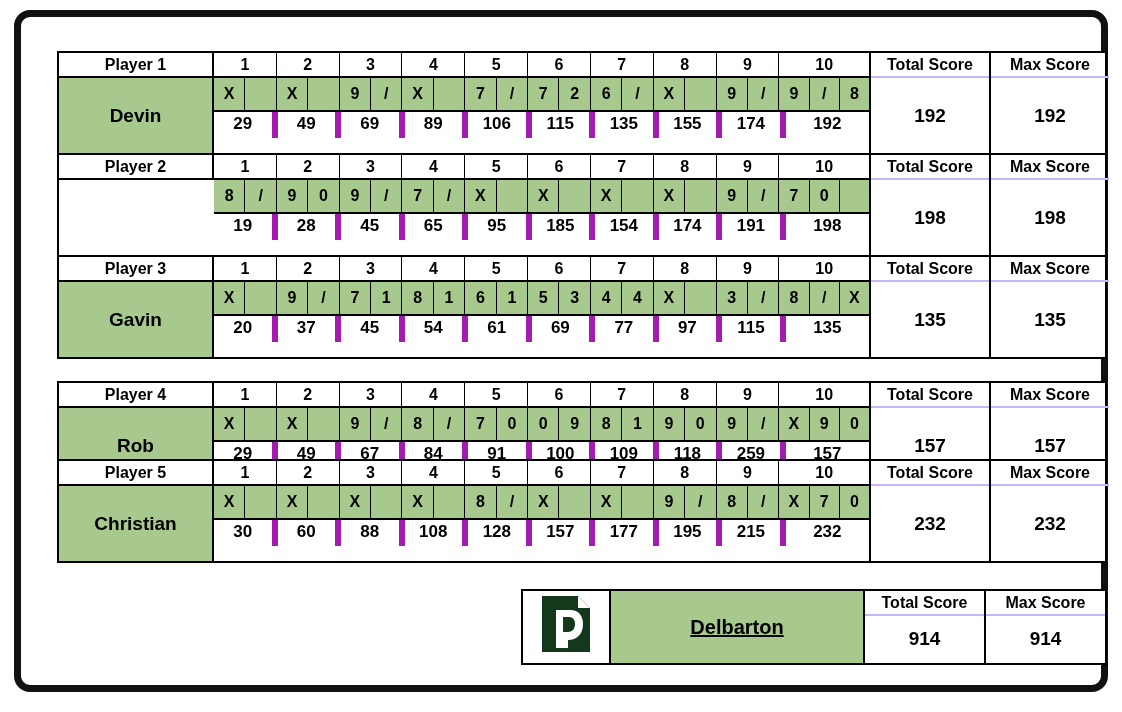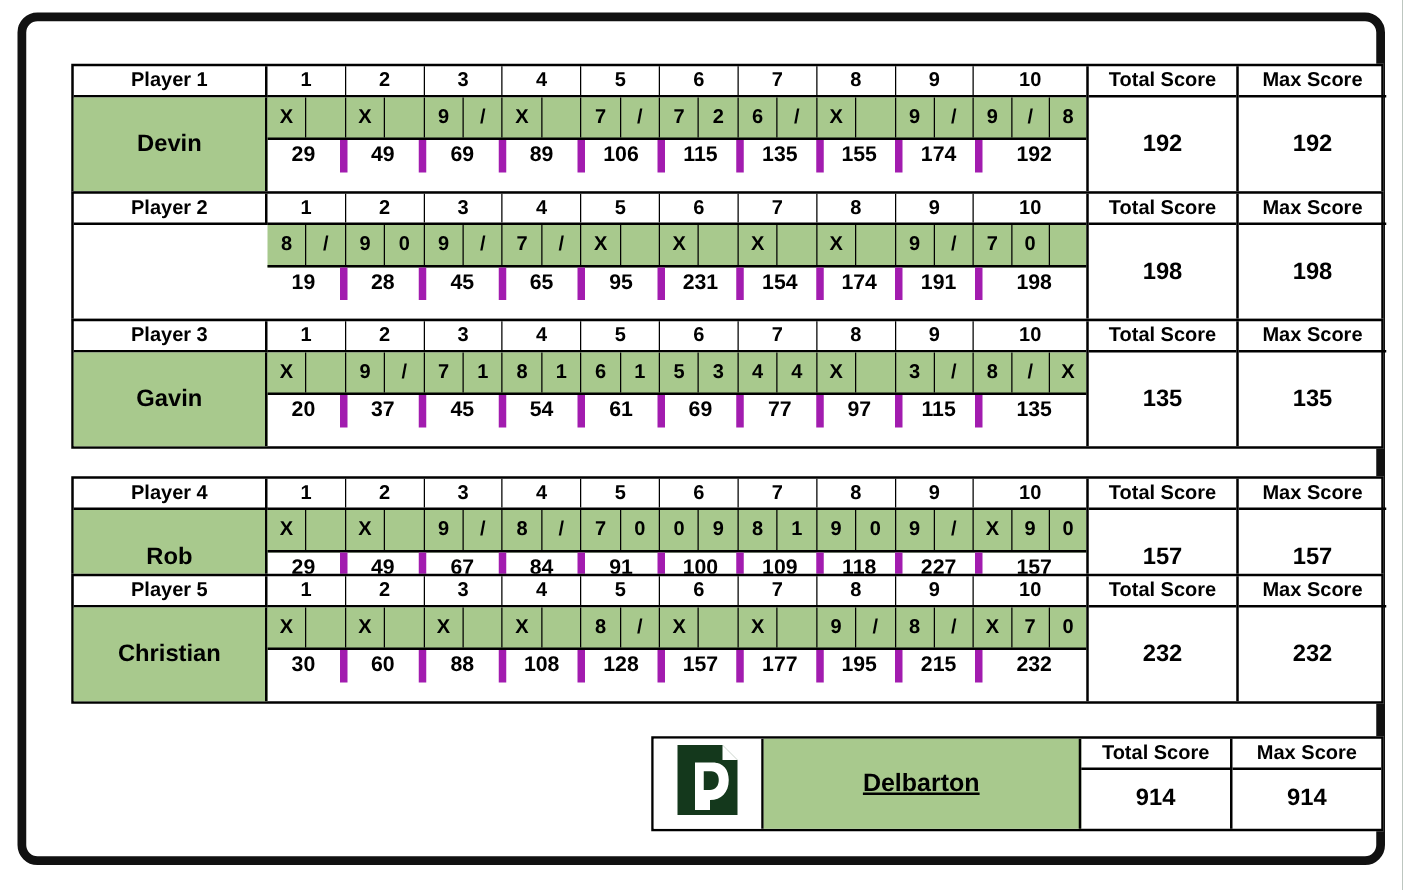--- a/index.html
+++ b/index.html
@@ -145,21 +145,21 @@
     border-left: 2px solid #000;
     box-sizing: border-box;
   }
   .tot-col {
     flex: 1 1 0;
     box-sizing: border-box;
   }
   .tot-col.first { border-right: 2px solid #000; }
   .tot-head {
     height: 25px;
-    border-bottom: 2px solid #000000;
+    border-bottom: 2px solid #c4b5fd;
     box-sizing: border-box;
     text-align: center;
     font-size: 16px;
     font-weight: bold;
     line-height: 23px;
     color: #000;
   }
   .tot-val {
     height: 75px;
     display: flex;
@@ -366,21 +366,21 @@
                     <div class="ball">0</div>
                     <div class="ball"></div>
                   </div>
                 </div>
                 <div class="frame-scores">
                   <div>19</div>
                   <div>28</div>
                   <div>45</div>
                   <div>65</div>
                   <div>95</div>
-                  <div>231</div>
+                  <div>185</div>
                   <div>154</div>
                   <div>174</div>
                   <div>191</div>
                   <div style="flex: 1.45 1 0px;">198</div>
                 </div>
               </div>
               <div class="totals">
                 <div class="tot-col first">
                   <div class="tot-head">Total Score</div>
                   <div class="tot-val">198</div>
@@ -543,21 +543,21 @@
                 </div>
                 <div class="frame-scores">
                   <div>29</div>
                   <div>49</div>
                   <div>67</div>
                   <div>84</div>
                   <div>91</div>
                   <div>100</div>
                   <div>109</div>
                   <div>118</div>
-                  <div>227</div>
+                  <div>259</div>
                   <div style="flex: 1.45 1 0px;">157</div>
                 </div>
               </div>
               <div class="totals">
                 <div class="tot-col first">
                   <div class="tot-head">Total Score</div>
                   <div class="tot-val">157</div>
                 </div>
                 <div class="tot-col">
                   <div class="tot-head">Max Score</div>

